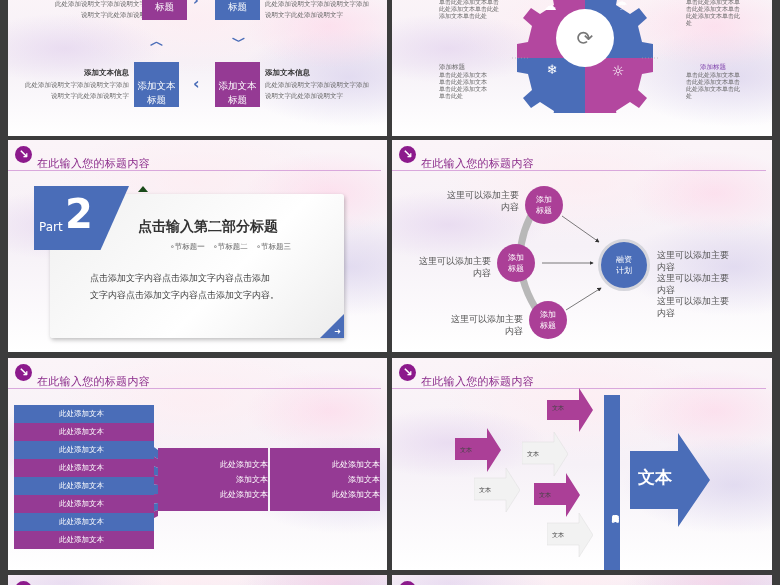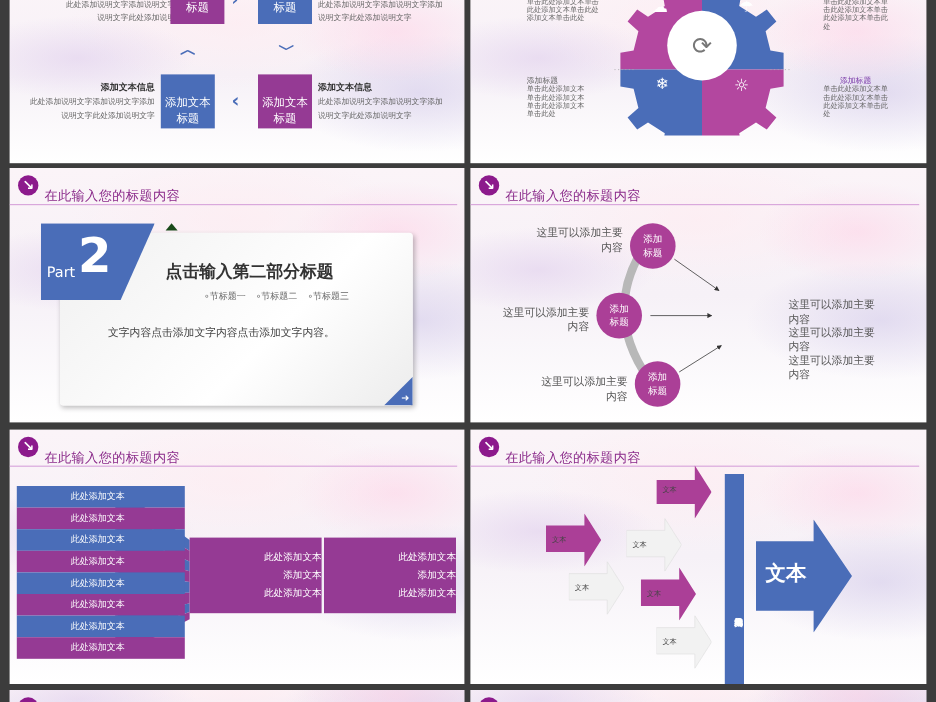--- a/index.html
+++ b/index.html
@@ -136,20 +136,21 @@
       <div class="ln"></div>
     </div>
     <div class="card">
       <div style="position:absolute;left:88px;top:24px;font-size:14px;font-weight:bold;color:#333;white-space:nowrap;">点击输入第二部分标题</div>
       <div style="position:absolute;left:104px;top:48px;font-size:7.5px;color:#666;white-space:nowrap;margin-left:16px;">
         <span>∘</span><span>节标题一</span>
         <span style="margin-left:6px;">∘</span><span>节标题二</span>
         <span style="margin-left:6px;">∘</span><span>节标题三</span>
       </div>
       <div style="position:absolute;left:40px;top:76px;font-size:9px;color:#444;line-height:17px;white-space:nowrap;">
+        <div>点击添加文字内容点击添加文字内容点击添加</div>
         <div>文字内容点击添加文字内容点击添加文字内容。</div>
       </div>
       <div style="position:absolute;right:0;bottom:0;width:24px;height:24px;background:#4a6db8;clip-path:polygon(100% 0,100% 100%,0 100%);">
         <span style="position:absolute;right:3px;bottom:2px;color:#fff;font-size:8px;">➜</span>
       </div>
     </div>
     <div class="partbox">
       <span class="p1">Part</span>
       <span class="p2">2</span>
     </div>
@@ -174,20 +175,23 @@
       <line x1="174" y1="170" x2="209" y2="148" stroke="#444" stroke-width="0.7" marker-end="url(#ah)"></line>
     </svg>
     <div class="circle" style="left:133px;top:46px;width:38px;height:38px;background:#ab3f97;">
         <span style="width:20px;">添加标题</span>
       </div>
     <div class="circle" style="left:105px;top:104px;width:38px;height:38px;background:#ab3f97;">
         <span style="width:20px;">添加标题</span>
       </div>
     <div class="circle" style="left:137px;top:161px;width:38px;height:38px;background:#ab3f97;">
         <span style="width:20px;">添加标题</span>
+      </div>
+    <div class="circle" style="left:206px;top:99px;width:52px;height:52px;background:#4a6db8;border:3px solid #d6d6dc;">
+        <span style="width:20px;">融资计划</span>
       </div>
     <div style="position:absolute;right:253px;top:49px;text-align:right;font-size:9px;color:#555;line-height:12px;white-space:nowrap;">
       <div>这里可以添加主要</div>
         <div>内容</div>
     </div>
     <div style="position:absolute;right:281px;top:115px;text-align:right;font-size:9px;color:#555;line-height:12px;white-space:nowrap;">
       <div>这里可以添加主要</div>
         <div>内容</div>
     </div>
     <div style="position:absolute;right:249px;top:173px;text-align:right;font-size:9px;color:#555;line-height:12px;white-space:nowrap;">

